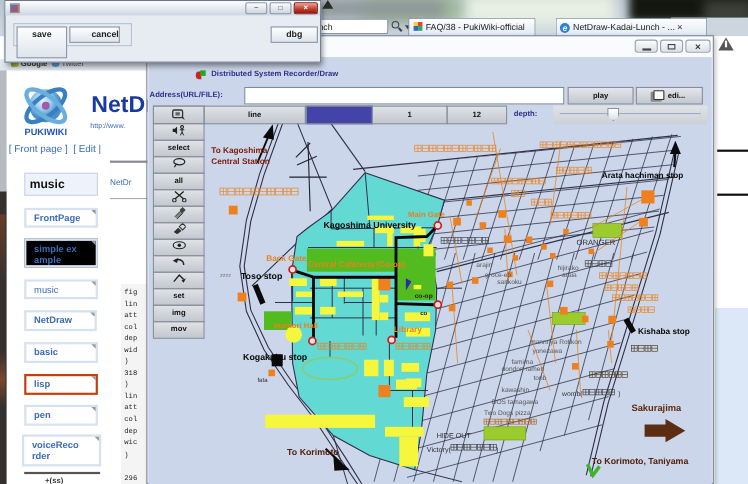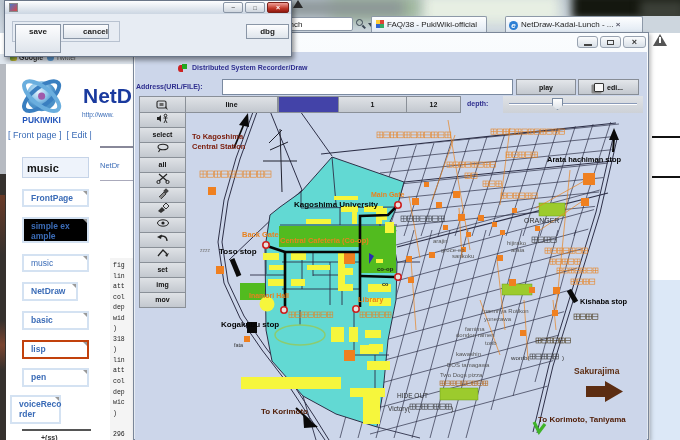--- a/index.html
+++ b/index.html
@@ -59,25 +59,25 @@
 <div class="abs" style="left:82px;top:111px;font-size:6.5px;color:#3b6cb7">http://www.</div>
 <div class="abs" style="left:8px;top:130px;font-size:9px;color:#3b6cb7">[ Front page ]&nbsp; [ Edit |</div>
 <div class="abs" style="left:100px;top:146px;width:35px;height:2px;background:#889"></div>
 
 <div class="abs" style="left:22px;top:157px;width:67px;height:21px;background:#eef3fb;border:1px solid #c6d4e8;font-size:11px;font-weight:bold;color:#111;padding:4px 0 0 4px">music</div>
 <div class="abs" style="left:100px;top:161px;font-size:7.5px;color:#3b6cb7">NetDr</div>
 <div class="abs" style="left:100px;top:180px;width:35px;height:1px;background:#aab"></div>
 <div class="abs" style="left:22px;top:189px;width:67px;height:18px;background:#fff;border:2px solid #d4e2f2;font-size:8.5px;font-weight:bold;color:#3b6cb7;padding:2px 0 0 7px;line-height:10px">FrontPage<span style="position:absolute;right:0;top:0;width:0;height:0;border-left:4px solid transparent;border-top:4px solid #999"></span></div>
 <div class="abs" style="left:22px;top:217px;width:67px;height:26px;background:#000000;border:2px solid #d4e2f2;font-size:8.5px;font-weight:bold;color:#3b6cb7;padding:2px 0 0 7px;line-height:10px">simple ex<br>ample<span style="position:absolute;right:0;top:0;width:0;height:0;border-left:4px solid transparent;border-top:4px solid #999"></span></div>
 <div class="abs" style="left:22px;top:254px;width:67px;height:18px;background:#fff;border:2px solid #d4e2f2;font-size:8.5px;font-weight:normal;color:#3b6cb7;padding:2px 0 0 7px;line-height:10px">music<span style="position:absolute;right:0;top:0;width:0;height:0;border-left:4px solid transparent;border-top:4px solid #999"></span></div>
-<div class="abs" style="left:22px;top:282px;width:56px;height:19px;background:#fff;border:2px solid #d4e2f2;font-size:8.5px;font-weight:bold;color:#3b6cb7;padding:2px 0 0 7px;line-height:10px">NetDraw<span style="position:absolute;right:0;top:0;width:0;height:0;border-left:4px solid transparent;border-top:4px solid #999"></span></div>
+<div class="abs" style="left:22px;top:282px;width:66px;height:19px;background:#fff;border:2px solid #d4e2f2;font-size:8.5px;font-weight:bold;color:#3b6cb7;padding:2px 0 0 7px;line-height:10px">NetDraw<span style="position:absolute;right:0;top:0;width:0;height:0;border-left:4px solid transparent;border-top:4px solid #999"></span></div>
 <div class="abs" style="left:22px;top:311px;width:67px;height:19px;background:#fff;border:2px solid #d4e2f2;font-size:8.5px;font-weight:bold;color:#3b6cb7;padding:2px 0 0 7px;line-height:10px">basic<span style="position:absolute;right:0;top:0;width:0;height:0;border-left:4px solid transparent;border-top:4px solid #999"></span></div>
 <div class="abs" style="left:22px;top:340px;width:67px;height:19px;background:#fff;border:2px solid #c2410c;font-size:8.5px;font-weight:bold;color:#3b6cb7;padding:2px 0 0 7px;line-height:10px">lisp<span style="position:absolute;right:0;top:0;width:0;height:0;border-left:4px solid transparent;border-top:4px solid #999"></span></div>
 <div class="abs" style="left:22px;top:368px;width:67px;height:19px;background:#fff;border:2px solid #d4e2f2;font-size:8.5px;font-weight:bold;color:#3b6cb7;padding:2px 0 0 7px;line-height:10px">pen<span style="position:absolute;right:0;top:0;width:0;height:0;border-left:4px solid transparent;border-top:4px solid #999"></span></div>
-<div class="abs" style="left:10px;top:395px;width:51px;height:29px;background:#fff;border:2px solid #d4e2f2;font-size:8.5px;font-weight:bold;color:#3b6cb7;padding:2px 0 0 7px;line-height:10px">voiceReco<br>rder<span style="position:absolute;right:0;top:0;width:0;height:0;border-left:4px solid transparent;border-top:4px solid #999"></span></div>
+<div class="abs" style="left:20px;top:395px;width:72px;height:29px;background:#fff;border:2px solid #d4e2f2;font-size:8.5px;font-weight:bold;color:#3b6cb7;padding:2px 0 0 7px;line-height:10px">voiceReco<br>rder<span style="position:absolute;right:0;top:0;width:0;height:0;border-left:4px solid transparent;border-top:4px solid #999"></span></div>
 <div class="abs" style="left:22px;top:429px;width:69px;height:2px;background:#555"></div>
 <div class="abs" style="left:41px;top:434px;font-size:7px;color:#333;font-weight:bold">+(ss)</div>
 
 <div class="abs" style="left:110px;top:258px;width:25px;height:182px;background:#f4f4f4"></div>
 <div class="abs" style="left:113px;top:261px;font-size:6.5px;line-height:10.55px;color:#222;font-family:'Liberation Mono',monospace;white-space:pre">fig
 lin
 att
 col
 dep
 wid

